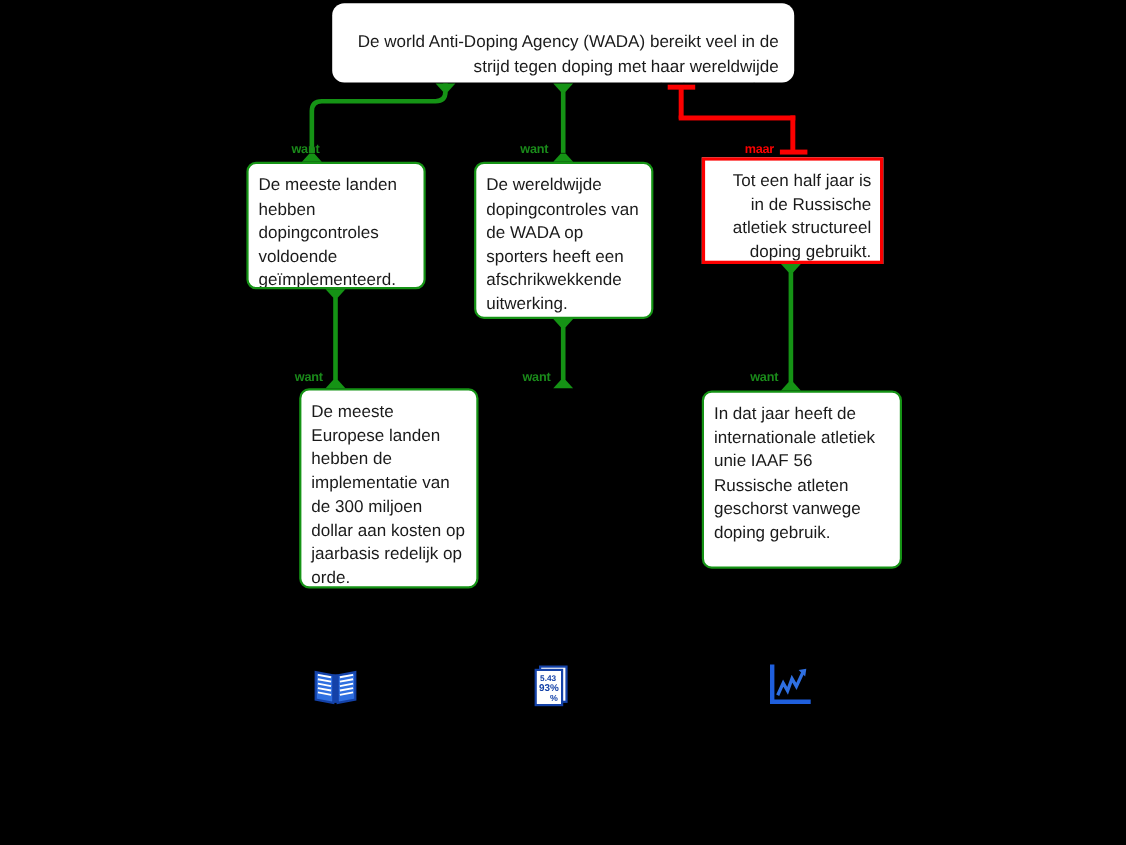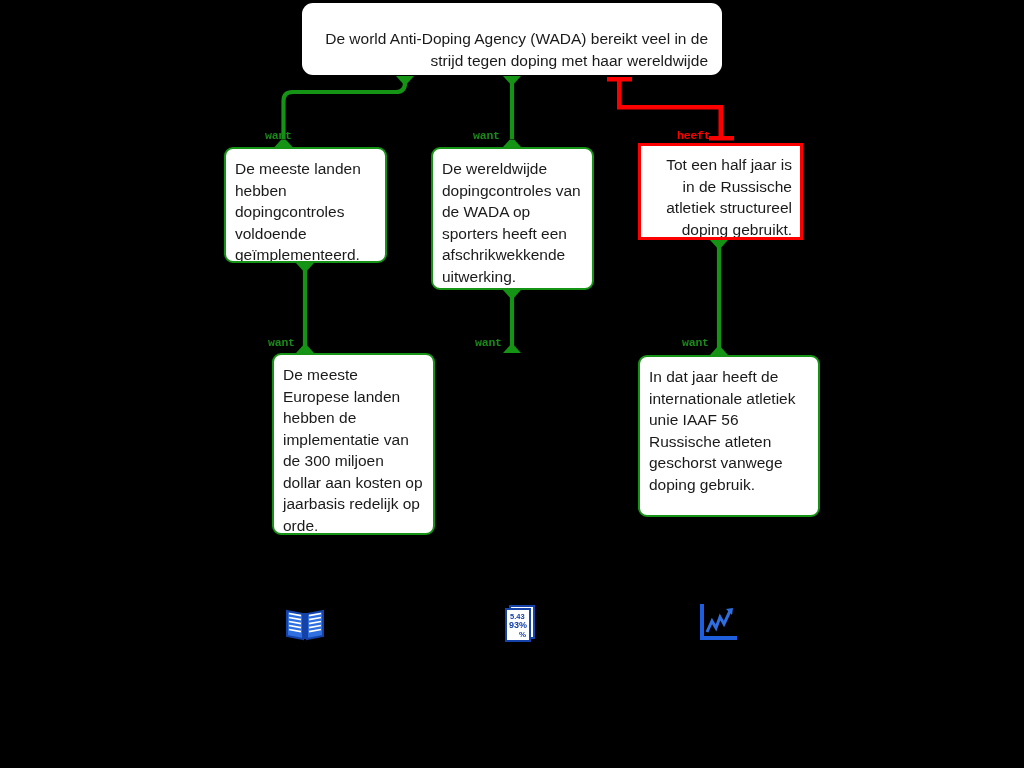--- a/index.html
+++ b/index.html
@@ -63,21 +63,20 @@
   }
   
   .rel-label {
     position: absolute;
     z-index: 4;
     font-size: 11.5px;
     font-weight: bold;
     letter-spacing: -0.2px;
     line-height: 12px;
     white-space: nowrap;
-    font-family: Liberation Mono, monospace;
   }
   .rel-label.support { color: #1a8a1a; }
   .rel-label.oppose  { color: #fc0000; }
 
   
   .icon-strip {
     position: absolute;
     z-index: 5;
   }
   .icon-btn {
@@ -168,41 +167,41 @@
 
 
   <div class="node support" style="left:638px; top:355px; width:182px; height:162px;">
     <span class="node-text">In dat jaar heeft de internationale atletiek unie IAAF 56 Russische atleten geschorst vanwege doping gebruik.</span>
   </div>
 
   <div class="rel-label support" style="left:265px; top:130px;">want</div>
 
   <div class="rel-label support" style="left:473px; top:130px;">want</div>
 
-  <div class="rel-label oppose" style="left:677px; top:130px;">heeft</div>
+  <div class="rel-label oppose" style="left:677px; top:130px;">maar</div>
 
   <div class="rel-label support" style="left:268px; top:337px;">want</div>
 
   <div class="rel-label support" style="left:475px; top:337px;">want</div>
 
   <div class="rel-label support" style="left:682px; top:337px;">want</div>
 
   <div class="icon-strip" style="left:0; top:0; width:1024px; height:768px;">
 
     <div class="icon-btn" style="left:283px; top:601px;">
       <svg viewBox="0 0 44 44" width="44" height="44">
         <path d="M4,10 L20,13 L20,38 L4,35 Z" fill="#2f6fe0" stroke="#1442a8" stroke-width="2"></path>
         <path d="M40,10 L24,13 L24,38 L40,35 Z" fill="#2f6fe0" stroke="#1442a8" stroke-width="2"></path>
         <path d="M6,12.5 L18,14.7 M6,16.5 L18,18.7 M6,20.5 L18,22.7 M6,24.5 L18,26.7 M6,28.5 L18,30.7" stroke="#ffffff" stroke-width="1.7"></path>
         <path d="M38,12.5 L26,14.7 M38,16.5 L26,18.7 M38,20.5 L26,22.7 M38,24.5 L26,26.7 M38,28.5 L26,30.7" stroke="#ffffff" stroke-width="1.7"></path>
         <rect x="20" y="12" width="4" height="26" fill="#1442a8"></rect>
       </svg>
     </div>
 
-    <div class="icon-btn" style="left:497px; top:601px;text-decoration:underline;">
+    <div class="icon-btn" style="left:478px; top:601px;text-decoration:underline;">
       <svg viewBox="0 0 44 44" width="44" height="44">
         <rect x="13" y="5" width="24" height="32" fill="#ffffff" stroke="#1442a8" stroke-width="2"></rect>
         <rect x="9" y="8" width="24" height="32" fill="#ffffff" stroke="#1442a8" stroke-width="2"></rect>
         <text x="13" y="18" font-family="'Liberation Sans',sans-serif" font-size="7.5" font-weight="bold" fill="#1442a8">5.43</text>
         <text x="12" y="27" font-family="'Liberation Sans',sans-serif" font-size="9" font-weight="bold" fill="#1442a8">93%</text>
         <text x="22" y="36" font-family="'Liberation Sans',sans-serif" font-size="8" font-weight="bold" fill="#1442a8">%</text>
       </svg>
     </div>
 
     <div class="icon-btn" style="left:695px; top:601px;">

